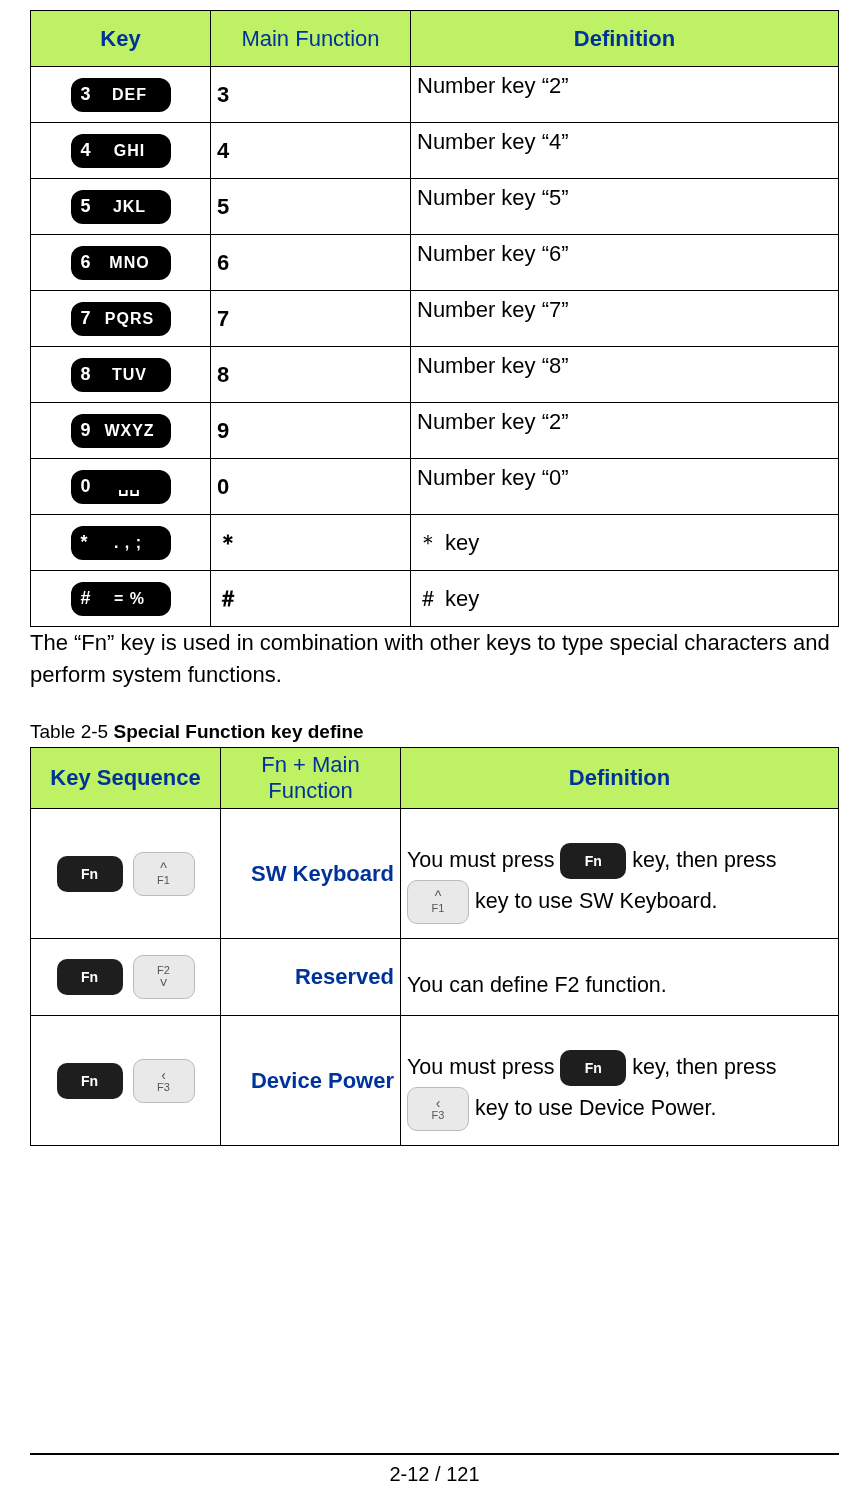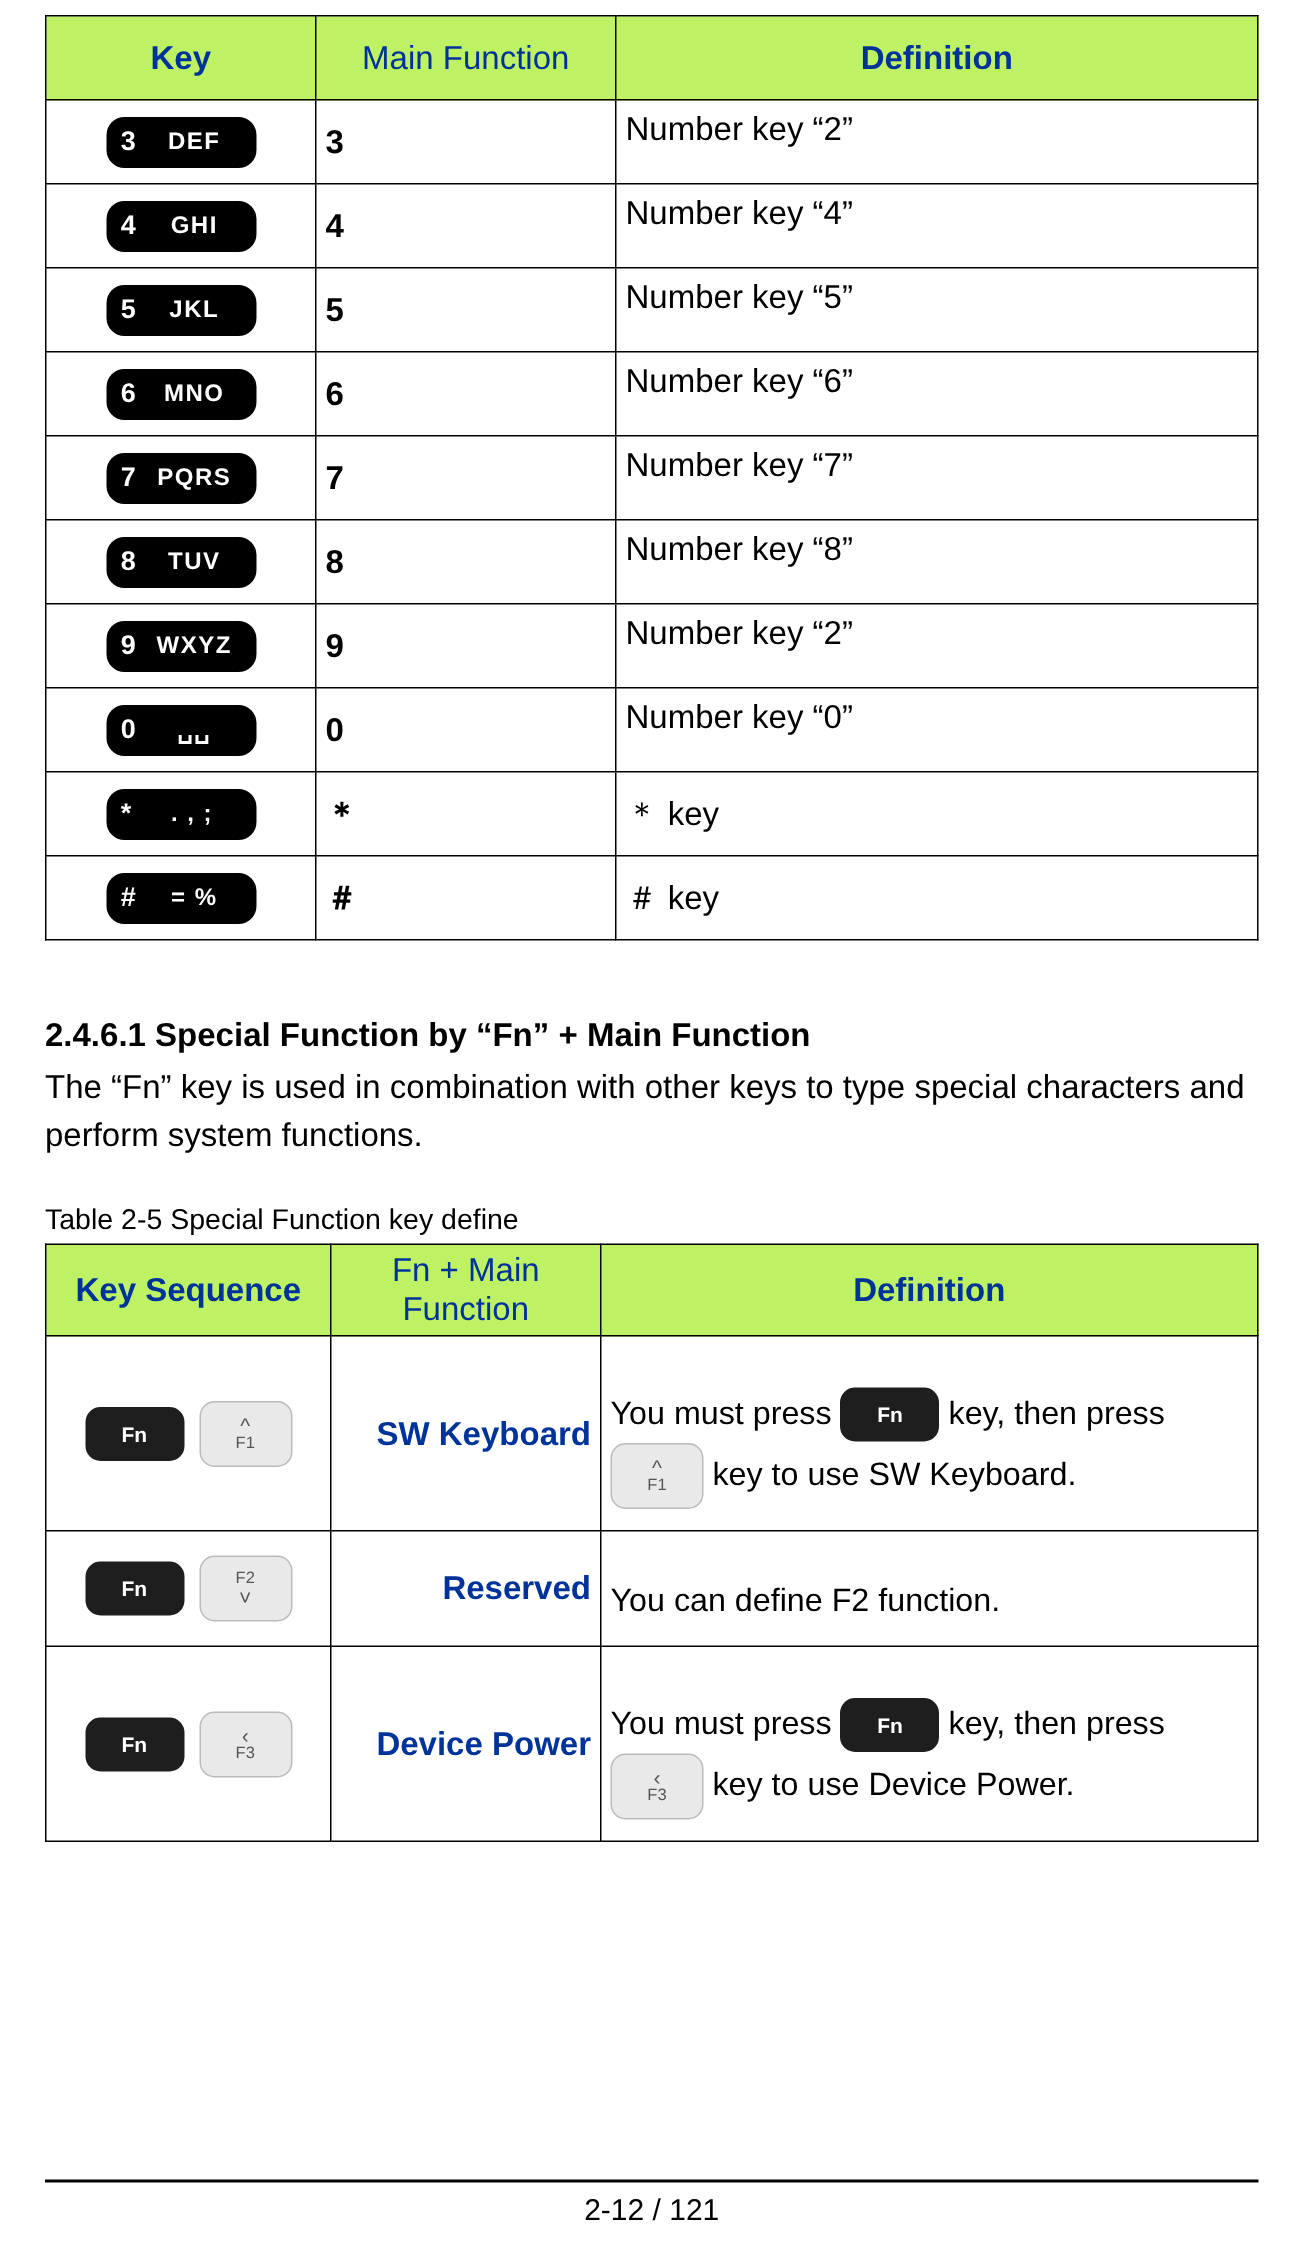--- a/index.html
+++ b/index.html
@@ -78,21 +78,21 @@
 
   .keyseq { display:flex; gap:10px; align-items:center; justify-content:center; }
 
   h3.section {
     font-size:22px; font-weight:bold; margin:50px 0 6px 0;
   }
   p.body {
     font-size:22px; line-height:32px; margin:0 0 30px 0;
   }
   .tab-lab { font-size:19px; margin:0 0 4px 0;}
-  .tab-lab .bold { font-weight:normal;}
+  .tab-lab .bold { font-weight:bold;}
 
   table.fntable th.col-key { width:190px;}
   table.fntable th.col-fn  { width:180px;}
   table.fntable td.fnblue { color:#003399; font-weight:bold;text-align:right; }
   table.fntable td.defcell { font-size:21.5px; line-height:40px; vertical-align:middle; padding-top:26px; padding-bottom:10px;}
   table.fntable td.keycell { text-align:center; }
   table.fntable td.small-row { height:60px;}
   table.fntable td.big-row { height:130px;}
 
   .footer-wrap { margin-top:auto; padding-top:40px; padding-bottom:24px;}
@@ -188,21 +188,20 @@
           <td class="col-key"><span class="blackkey">
               <span class="num">#</span>
               <span class="sub">= %</span>
             </span></td>
           <td class="fncell">＃</td>
           <td class="defcell-mid">＃ key</td>
         </tr>
       </tbody>
 </table>
 
-<h3 class="section">2.4.6.1 Special Function by “Fn” + Main Function</h3>
 <p class="body">The “Fn” key is used in combination with other keys to type special characters and perform system functions.</p>
 
 <p class="tab-lab">
   <span>Table 2-5 </span><span class="bold">Special Function key define</span>
 </p>
 
 <table class="keytable fntable" id="t2">
   <thead>
     <tr>
       <th class="col-key">Key Sequence</th>

